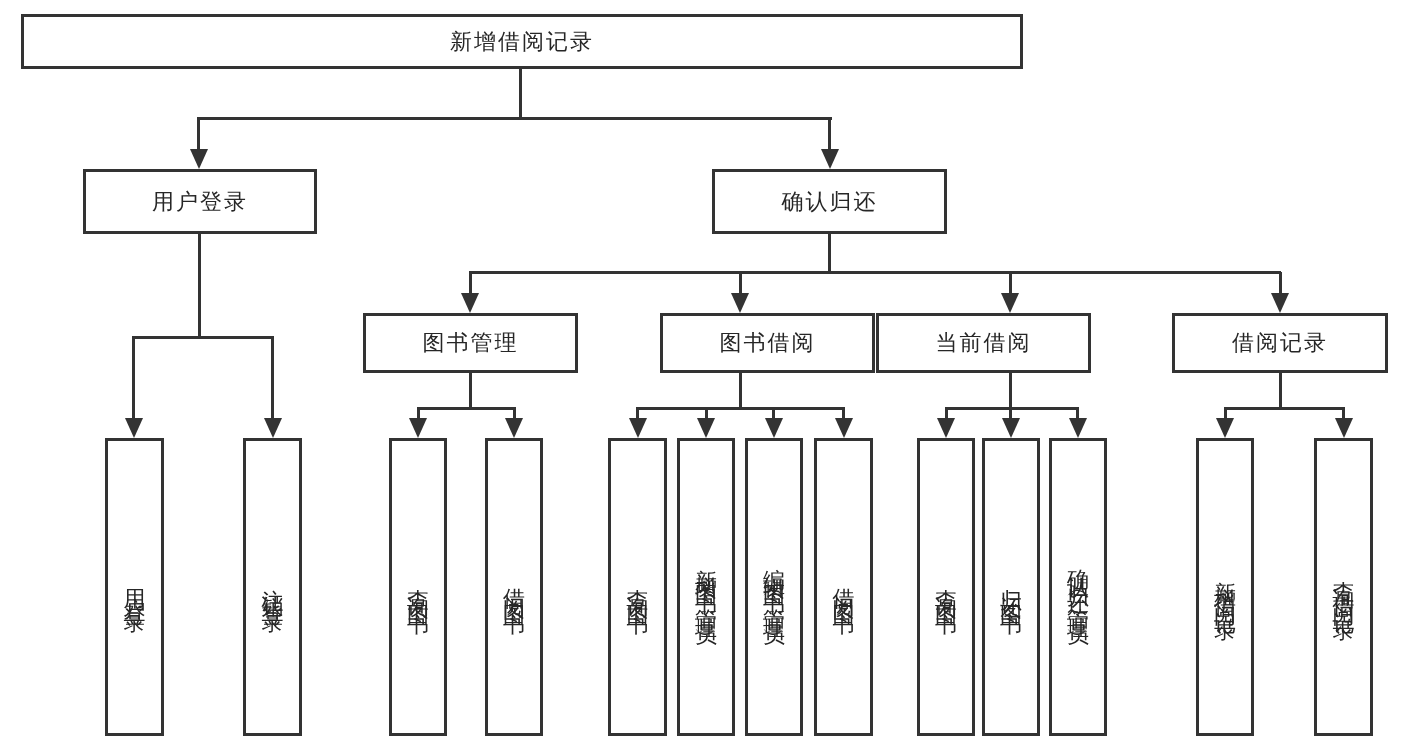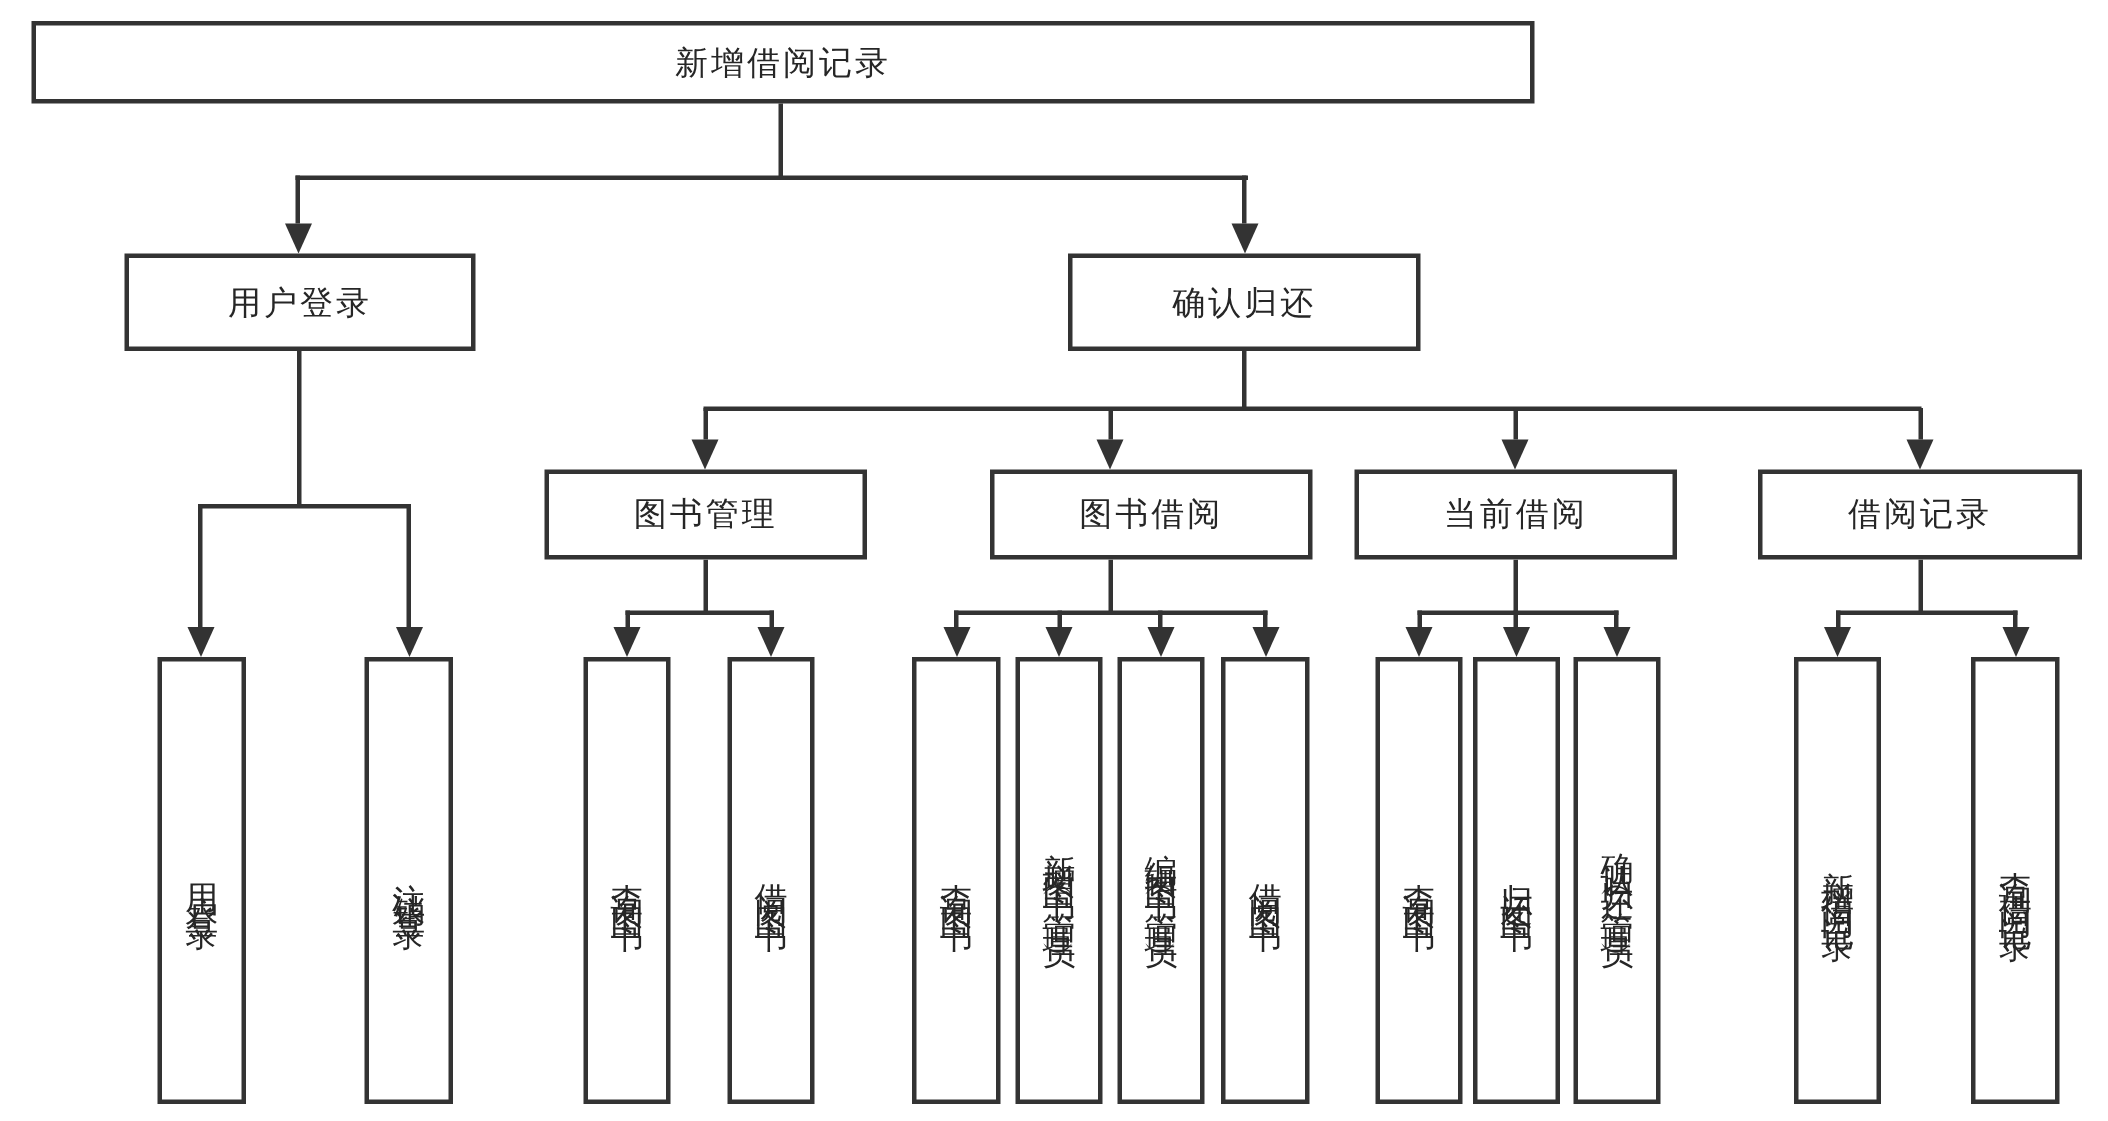--- a/index.html
+++ b/index.html
@@ -66,21 +66,21 @@
   <div class="arrow" style="left:1001px;top:293px;"></div>
   <div class="vline" style="left:1279px;top:272px;height:21px;"></div>
   <div class="arrow" style="left:1271px;top:293px;"></div>
 
   <div class="node" style="left:363px;top:313px;width:215px;height:60px;">
     <span class="hlabel">图书管理</span>
   </div>
   <div class="node" style="left:633px;top:313px;width:215px;height:60px;margin-left:27px;">
     <span class="hlabel">图书借阅</span>
   </div>
-  <div class="node" style="left:903px;top:313px;width:215px;height:60px;">
+  <div class="node" style="left:876px;top:313px;width:215px;height:60px;">
     <span class="hlabel">当前借阅</span>
   </div>
   <div class="node" style="left:1172px;top:313px;width:216px;height:60px;">
     <span class="hlabel">借阅记录</span>
   </div>
 
   <div class="vline" style="left:469px;top:373px;height:37px;"></div>
   <div class="vline" style="left:739px;top:373px;height:37px;"></div>
   <div class="vline" style="left:1009px;top:373px;height:37px;"></div>
   <div class="vline" style="left:1279px;top:373px;height:37px;"></div>

